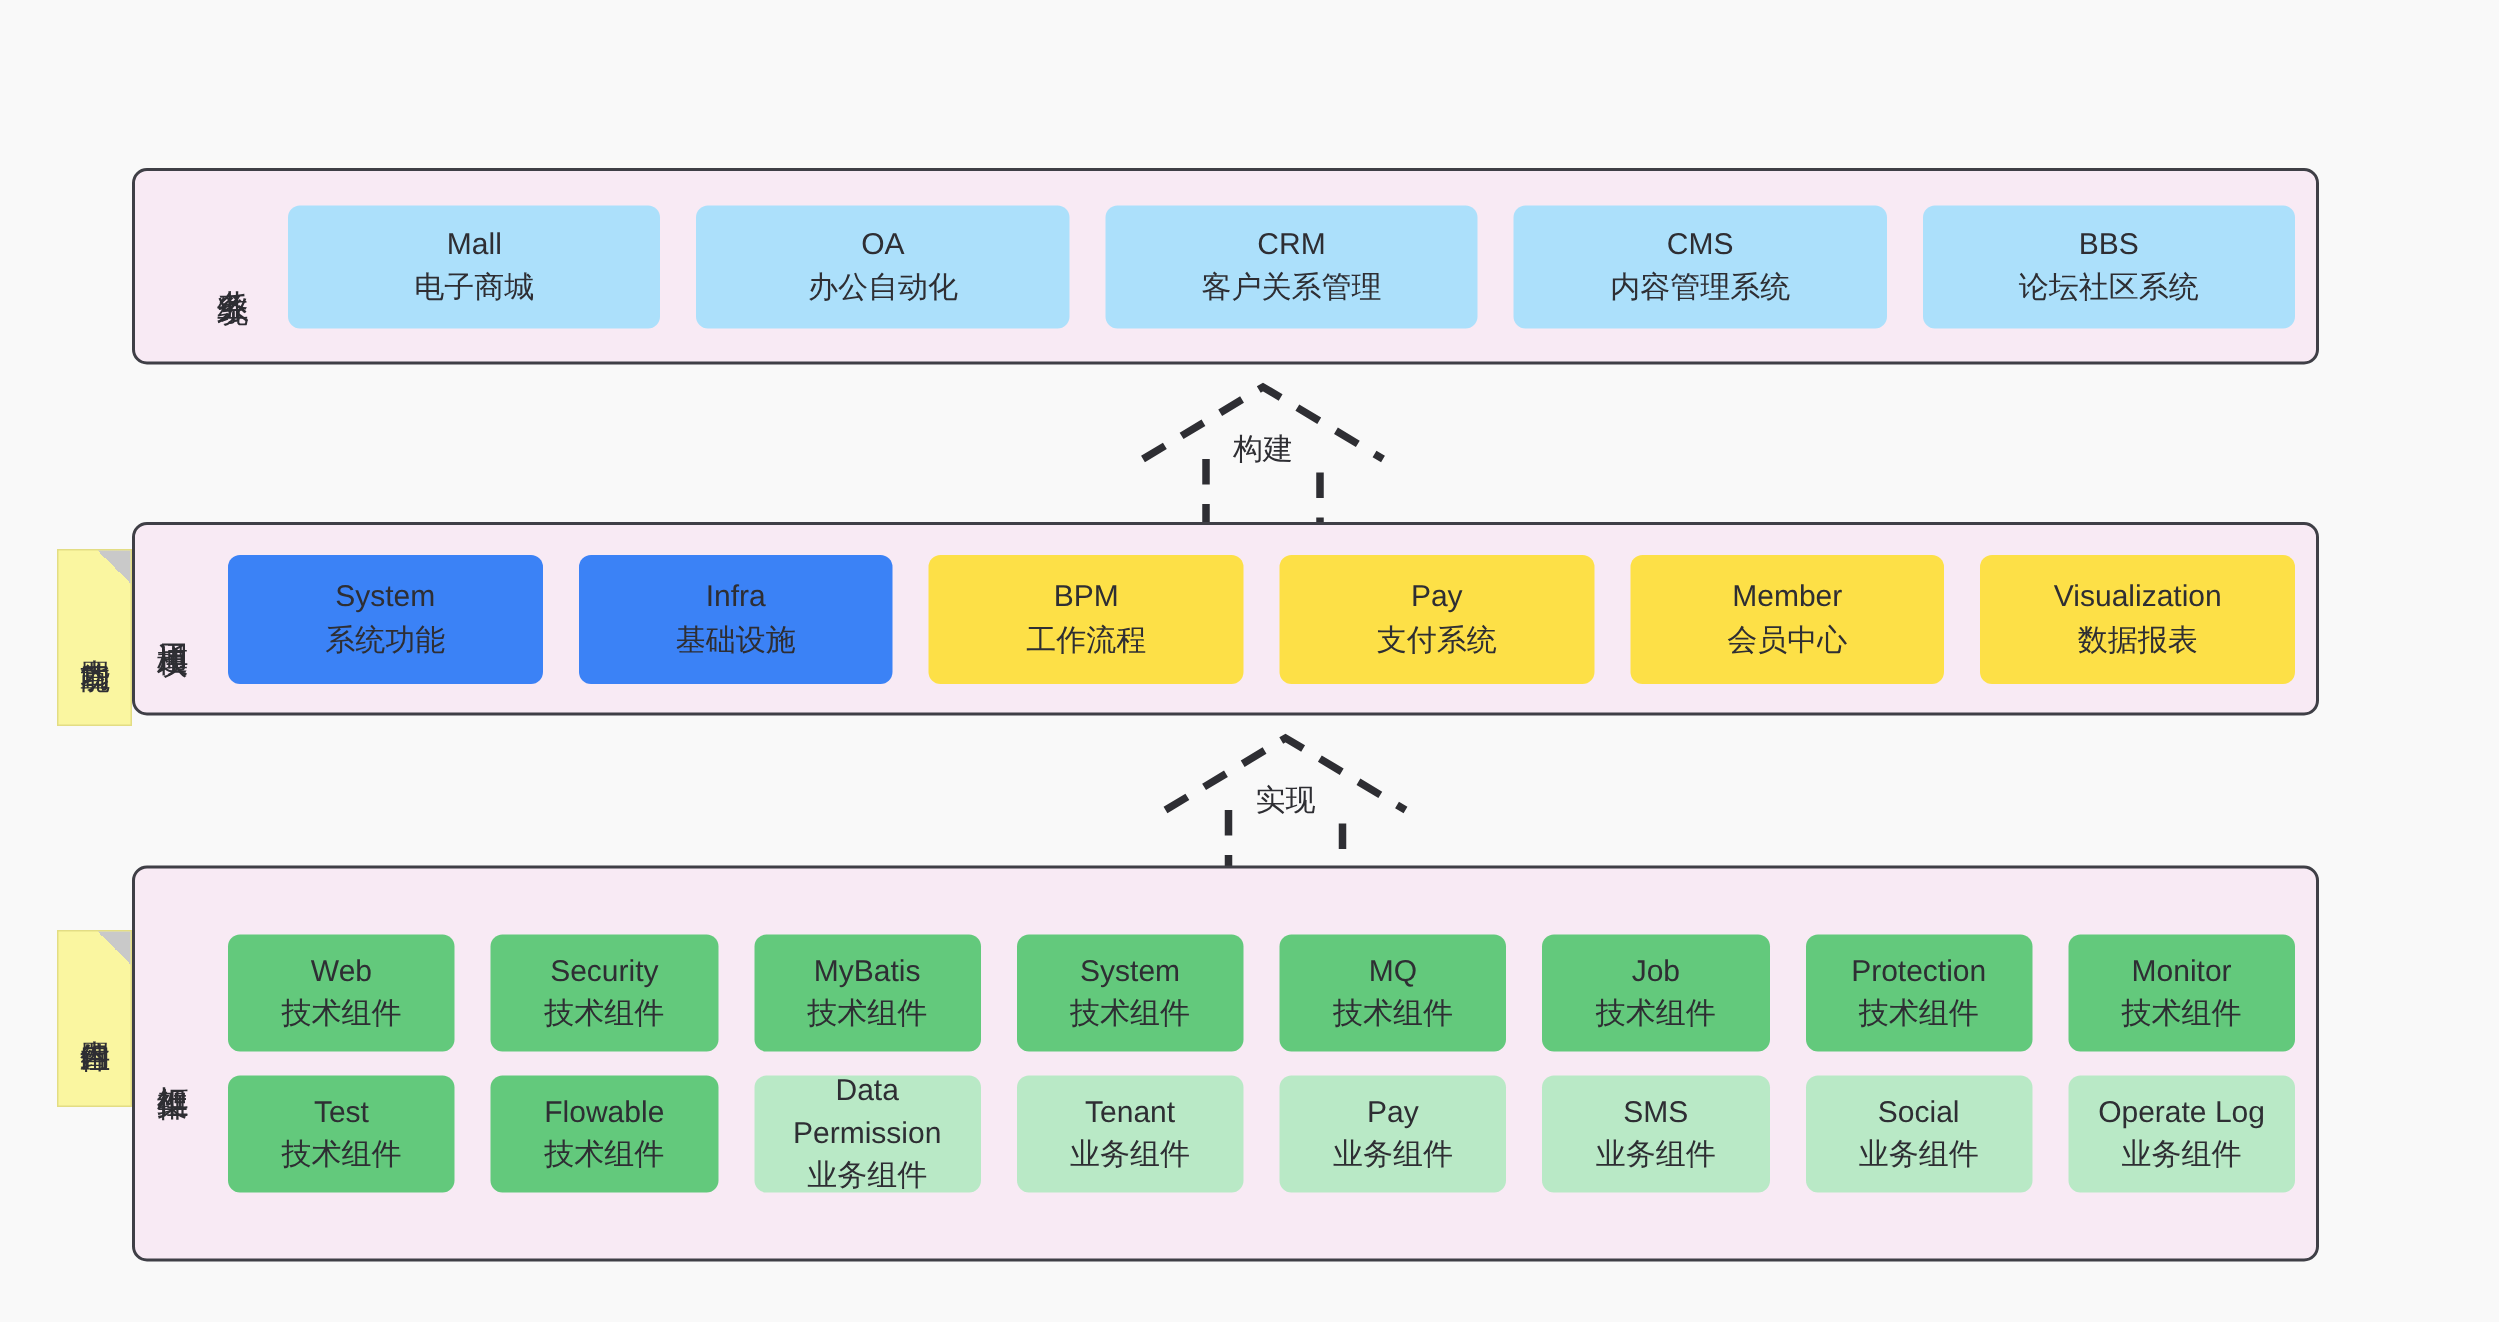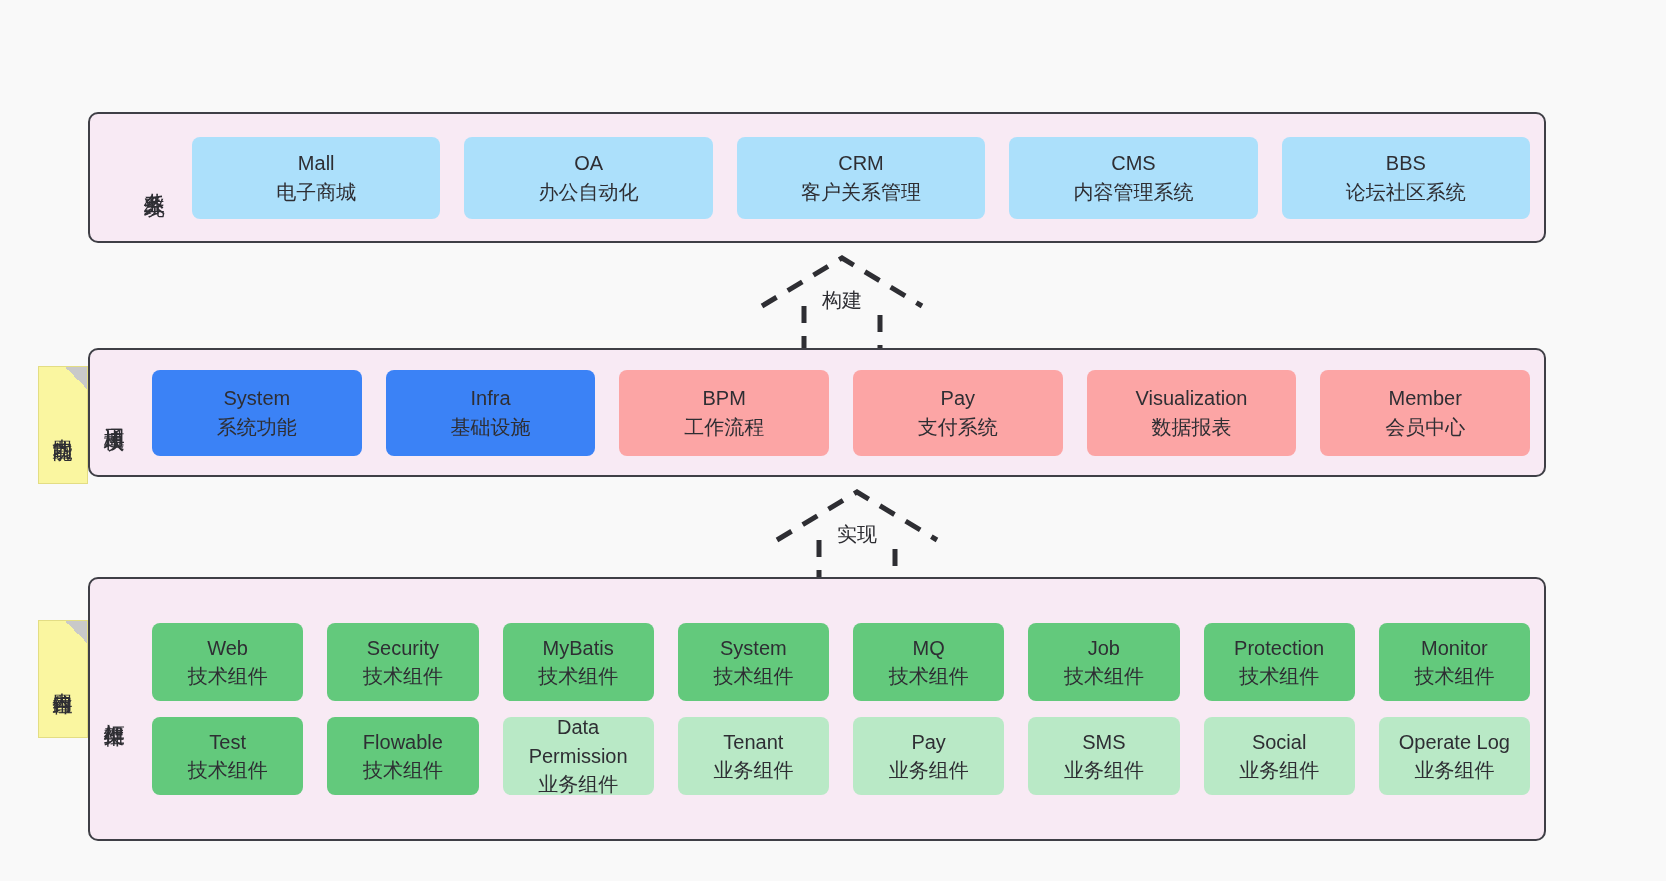--- a/index.html
+++ b/index.html
@@ -74,21 +74,21 @@
     font-size: 20px;
     line-height: 1.42;
     color: #2e2e33;
     padding: 6px 4px;
   }
   .card .en { display: block; }
   .card .cn { display: block; }
 
   .card.blue        { background: #ace0fb; }
   .card.red         { background: #3b82f6; }
-  .card.pink        { background: #fca5a5; }
+  .card.pink        { background: #fde047; }
   .card.green       { background: #63c97c; }
   .card.lightgreen  { background: #b9e9c6; }
 
   
   .row-biz   { height: 82px; }
   .row-mod   { height: 86px; }
   .row-comp  { height: 78px; }
 
   
   #layer-business { left: 88px;  top: 112px; width: 1458px; height: 131px; padding-left: 40px; }
@@ -205,26 +205,26 @@
         </div>
         <div class="card pink">
           <span class="en">BPM</span>
           <span class="cn">工作流程</span>
         </div>
         <div class="card pink">
           <span class="en">Pay</span>
           <span class="cn">支付系统</span>
         </div>
         <div class="card pink">
+          <span class="en">Member</span>
+          <span class="cn">会员中心</span>
+        </div>
+        <div class="card pink">
           <span class="en">Visualization</span>
           <span class="cn">数据报表</span>
-        </div>
-        <div class="card pink">
-          <span class="en">Member</span>
-          <span class="cn">会员中心</span>
         </div>
       </div>
     </div>
   </div>
 
   <div class="arrow" id="arrow-implement">
     <svg width="170" height="106" viewBox="0 0 170 106" fill="none" xmlns="http://www.w3.org/2000/svg">
       <path d="M5 50 L85 2 L165 50" stroke="#2e2e33" stroke-width="5" stroke-dasharray="17 13" fill="none"></path>
       <path d="M47 50 L47 100 L123 100 L123 50" stroke="#2e2e33" stroke-width="5" stroke-dasharray="17 13" fill="none"></path>
     </svg>

